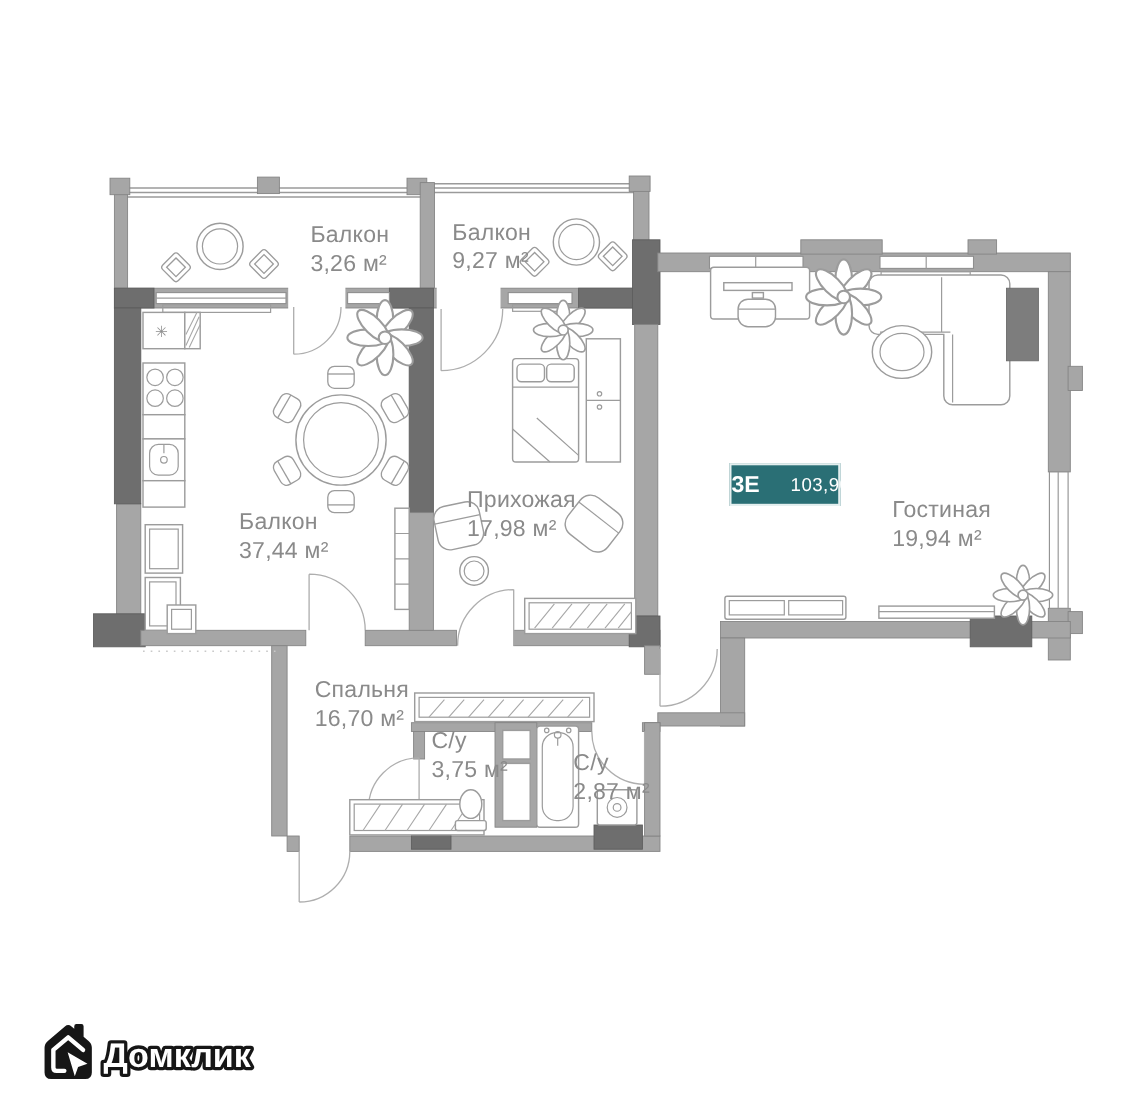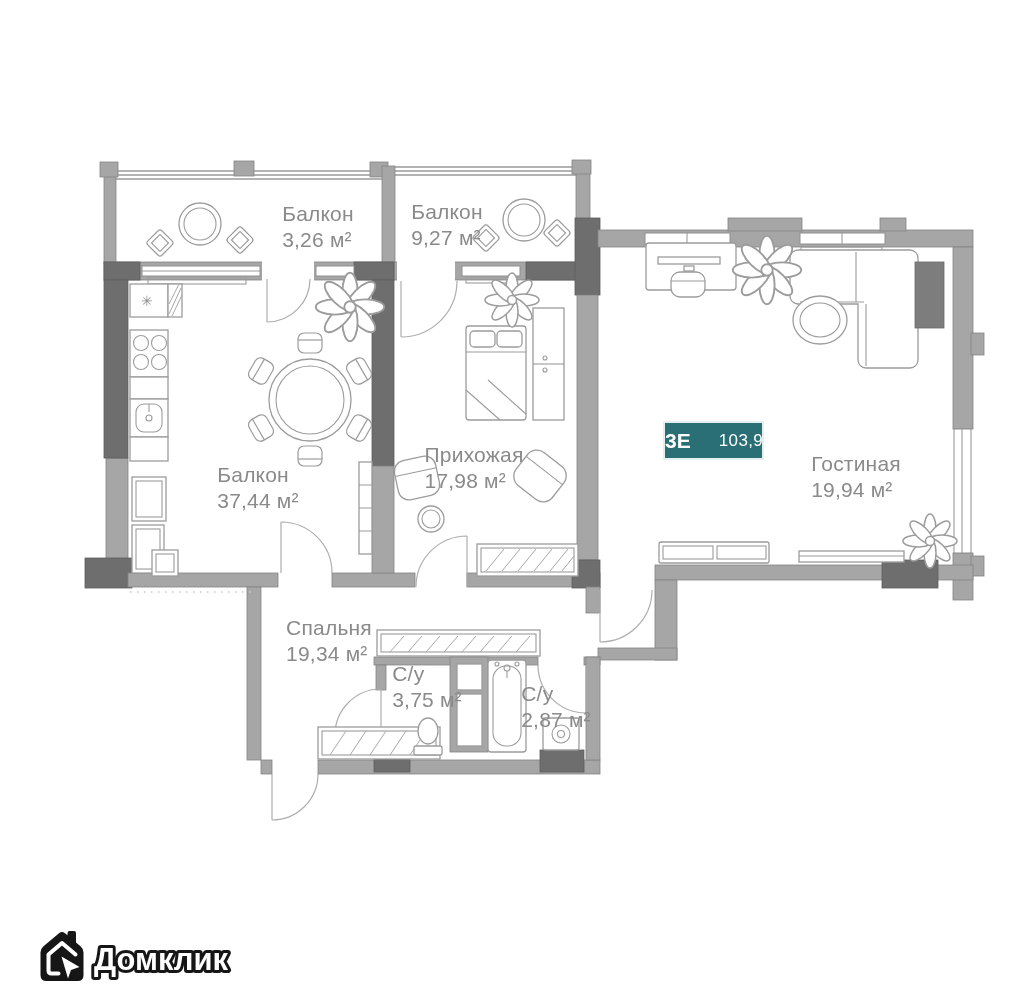--- a/index.html
+++ b/index.html
@@ -322,21 +322,21 @@
   <div class="rlabel" style="left:474px;top:442px">
     <div>Прихожая</div>
     <div>17,98 м²</div>
   </div>
   <div class="rlabel" style="left:856px;top:451px">
     <div>Гостиная</div>
     <div>19,94 м²</div>
   </div>
   <div class="rlabel" style="left:329px;top:615px">
     <div>Спальня</div>
-    <div>19,34 м²</div>
+    <div>16,70 м²</div>
   </div>
   <div class="rlabel" style="left:427px;top:661px">
     <div>С/у</div>
     <div>3,75 м²</div>
   </div>
   <div class="rlabel" style="left:556px;top:681px">
     <div>С/у</div>
     <div>2,87 м²</div>
   </div>
 

